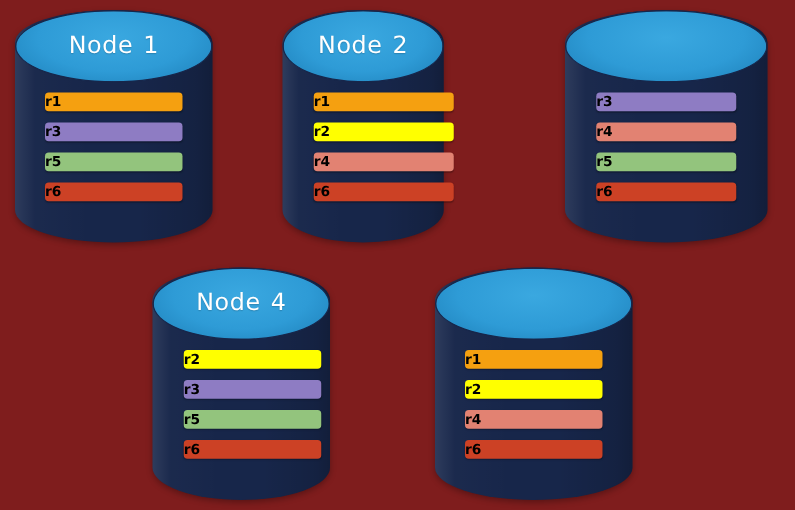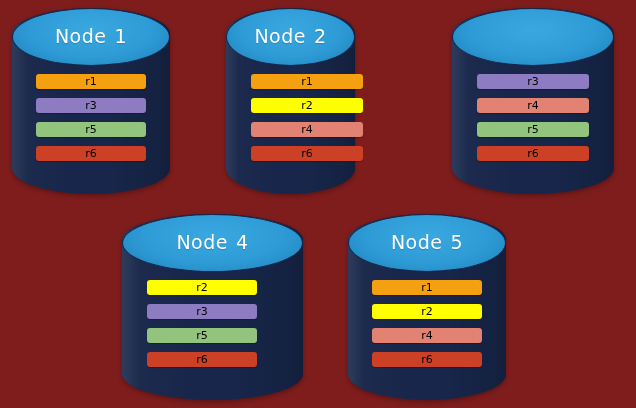--- a/index.html
+++ b/index.html
@@ -85,44 +85,43 @@
   .replica-list {
     position: absolute;
     left: 0;
     width: 100%;
   }
   .replica {
     position: absolute;
     height: 15px;
     border-radius: 3px;
     color: #000000;
-    font-weight: normal;
+    font-weight: bold;
     font-size: 11px;
     line-height: 15px;
-    text-align: center;
     box-sizing: border-box;
     box-shadow: 0 1px 1px rgba(0,0,0,0.25);
   }
 
   
   .row-top { top: 8px; height: 185px; }
   .row-top .cyl-top { height: 58px; }
   .row-top .node-label { top: 17px; font-size: 19px; }
   .row-top .replica-list { top: 58px; }
 
   
   .row-bot { top: 214px; height: 185px; }
   .row-bot .cyl-top { height: 58px; }
   .row-bot .node-label { top: 17px; font-size: 19px; }
   .row-bot .replica-list { top: 58px; }
 
   #node1 { left: 12px;  top: 8px;   width: 158px; height: 186px; }
   #node2 { left: 226px; top: 8px;   width: 129px; height: 186px; }
   #node3 { left: 452px; top: 8px;   width: 162px; height: 186px; }
-  #node4 { left: 122px; top: 214px; width: 181px; height: 186px; }
+  #node4 { left: 122px; top: 214px; width: 142px; height: 186px; }
   #node5 { left: 348px; top: 214px; width: 158px; height: 186px; }
 </style>
 </head>
 <body>
 
 <div id="canvas">
 
   <div class="node row-top" id="node1">
     <div class="cyl-body"></div>
     <div class="cyl-shade"></div>
@@ -177,23 +176,20 @@
         <div class="replica" style="background: rgb(142, 124, 195); left: 25px; width: 110px; top: 32px;">r3</div>
         <div class="replica" style="background: rgb(147, 196, 125); left: 25px; width: 110px; top: 56px;">r5</div>
         <div class="replica" style="background: rgb(204, 65, 37); left: 25px; width: 110px; top: 80px;">r6</div>
       </div>
   </div>
 
   <div class="node row-bot" id="node5">
     <div class="cyl-body"></div>
     <div class="cyl-shade"></div>
     <div class="cyl-top"></div>
-    <div class="node-label">
-      <span>Node</span><span class="num">5</span>
-    </div>
     <div class="replica-list">
         <div class="replica" style="background: rgb(245, 160, 16); left: 24px; width: 110px; top: 8px;">r1</div>
         <div class="replica" style="background: rgb(255, 255, 0); left: 24px; width: 110px; top: 32px;">r2</div>
         <div class="replica" style="background: rgb(226, 130, 114); left: 24px; width: 110px; top: 56px;">r4</div>
         <div class="replica" style="background: rgb(204, 65, 37); left: 24px; width: 110px; top: 80px;">r6</div>
       </div>
   </div>
 
 </div>
 

